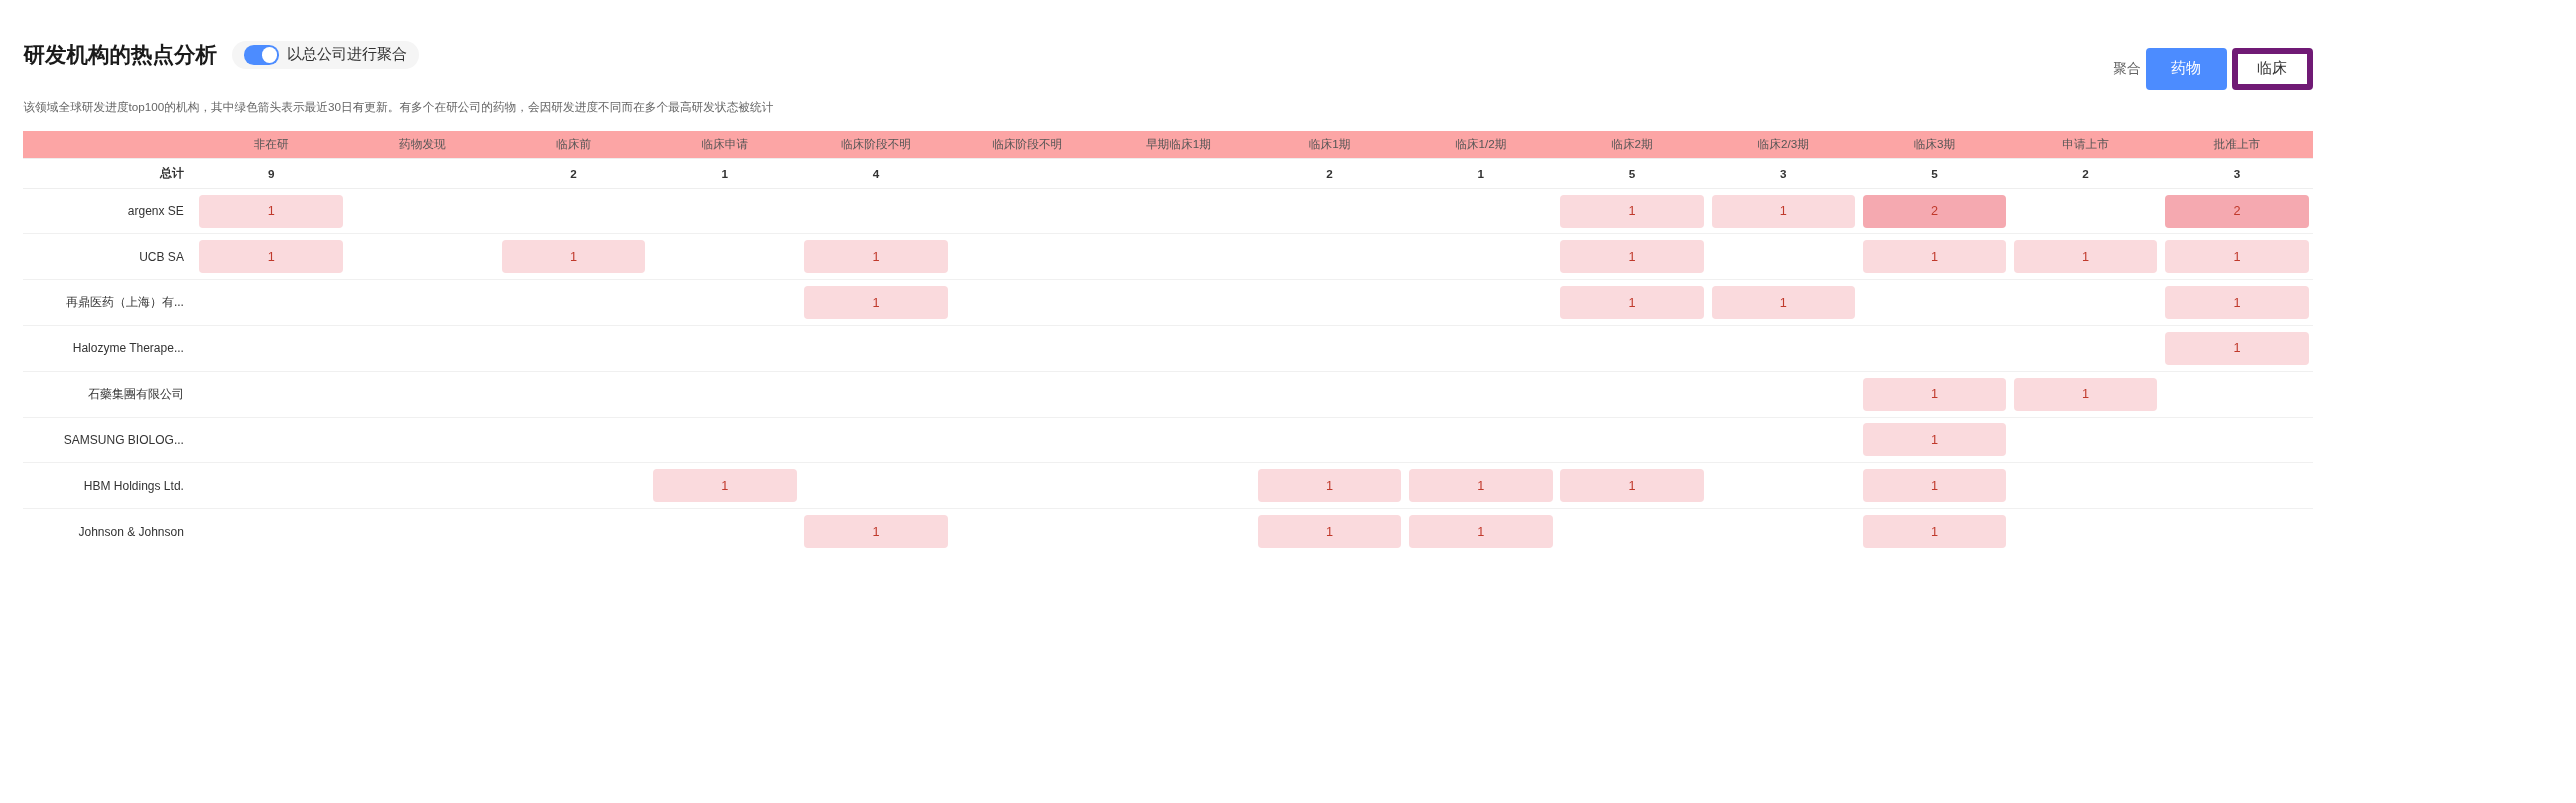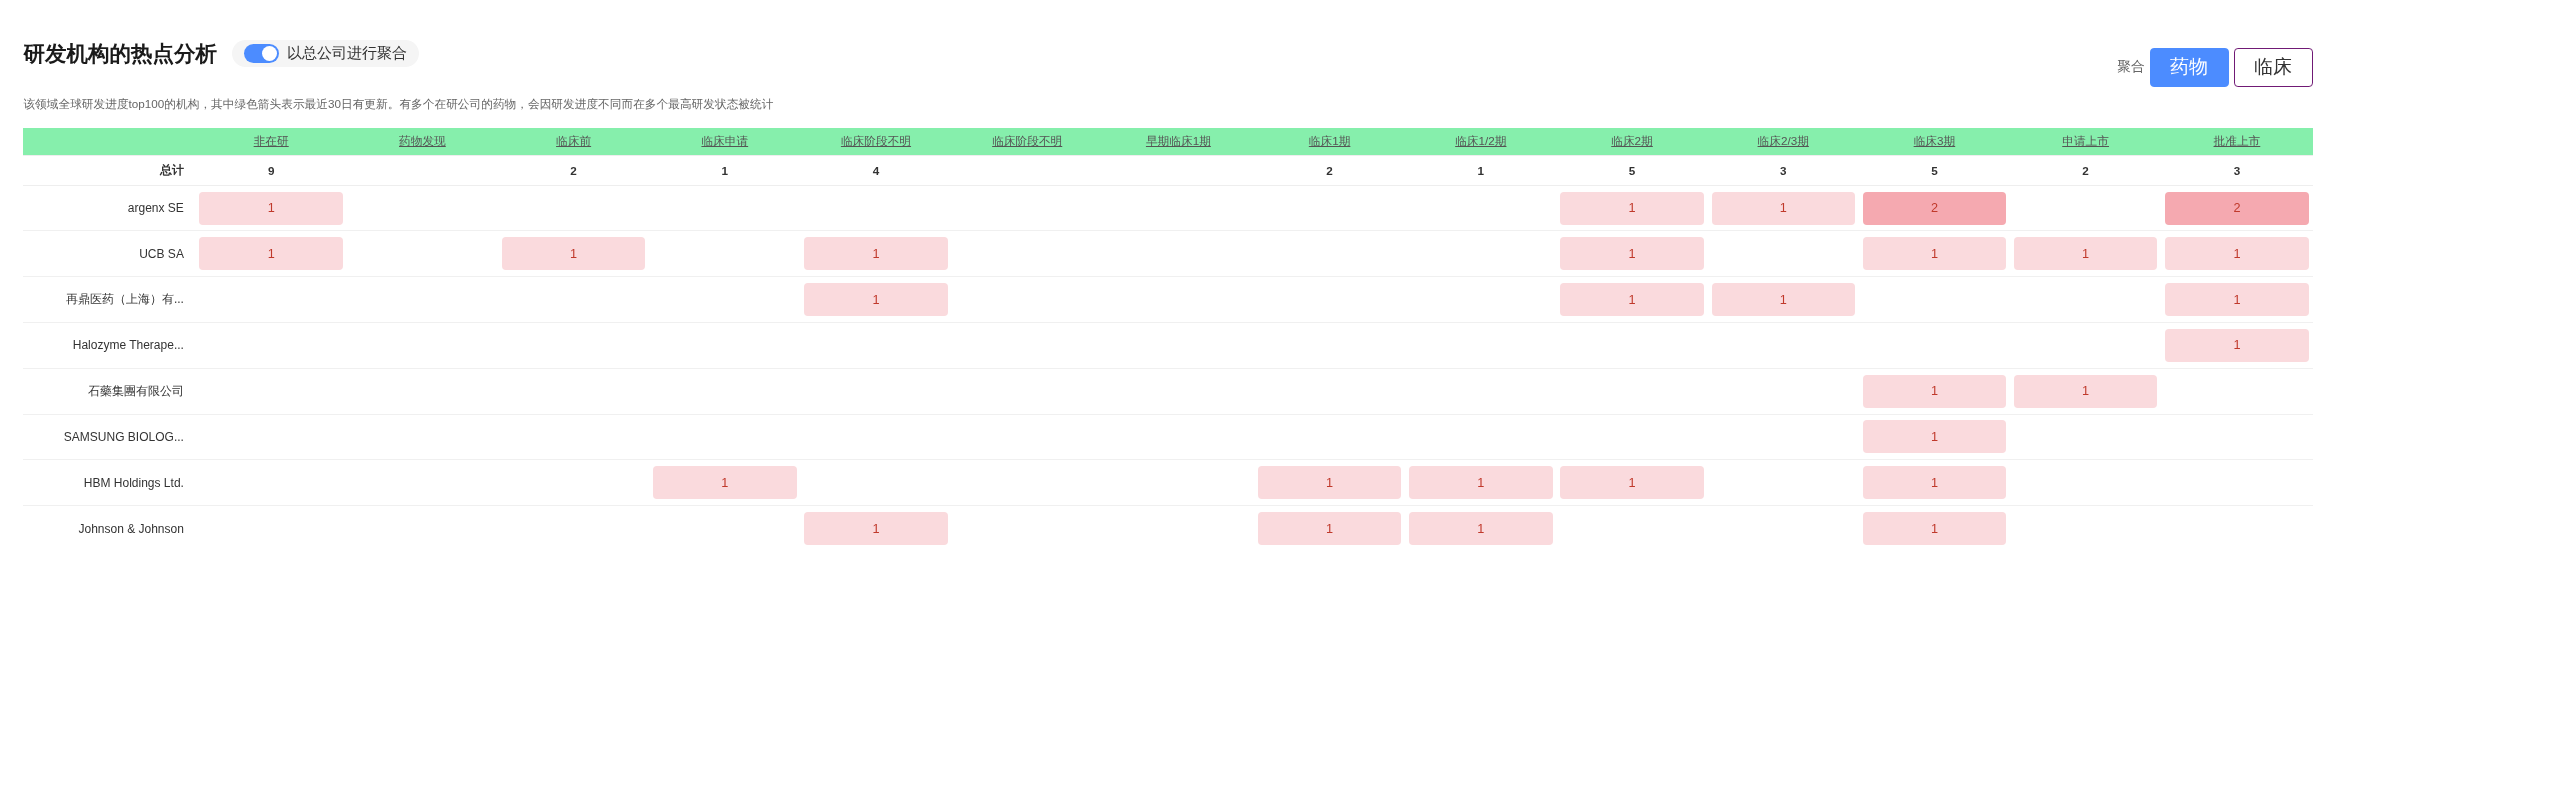--- a/index.html
+++ b/index.html
@@ -67,23 +67,23 @@
       gap: 5px;
       margin-top: 28px;
     }
     .header-right-label {
       font-size: 13.7px;
       color: #666;
     }
     .tab-btn {
       padding: 5.9px 19.5px;
       border-radius: 3.9px;
-      border: 1px solid #701a75;
+      border: 6px solid #701a75;
       cursor: pointer;
-      font-size: 19px;
+      font-size: 15px;
       background: #fff;
       color: #333;
     }
     .tab-btn.active {
       background: #4c8cff;
       color: #fff;
       border-color: #4c8cff;
     }
     .subtitle {
       font-size: 11.7px;
@@ -104,23 +104,22 @@
 
     th, td {
       text-align: center;
       padding: 5.9px 3.9px;
       border: none;
       font-size: 11.7px;
     }
     th {
       color: #555;
       font-weight: 500;
-      background: #86efac;
+      background: #fca5a5;
       white-space: nowrap;
-      text-decoration: underline;
     }
     td.row-label {
       text-align: right;
       padding-right: 11.7px;
       color: #333;
       font-size: 12px;
       white-space: nowrap;
       overflow: hidden;
       text-overflow: ellipsis;
     }

